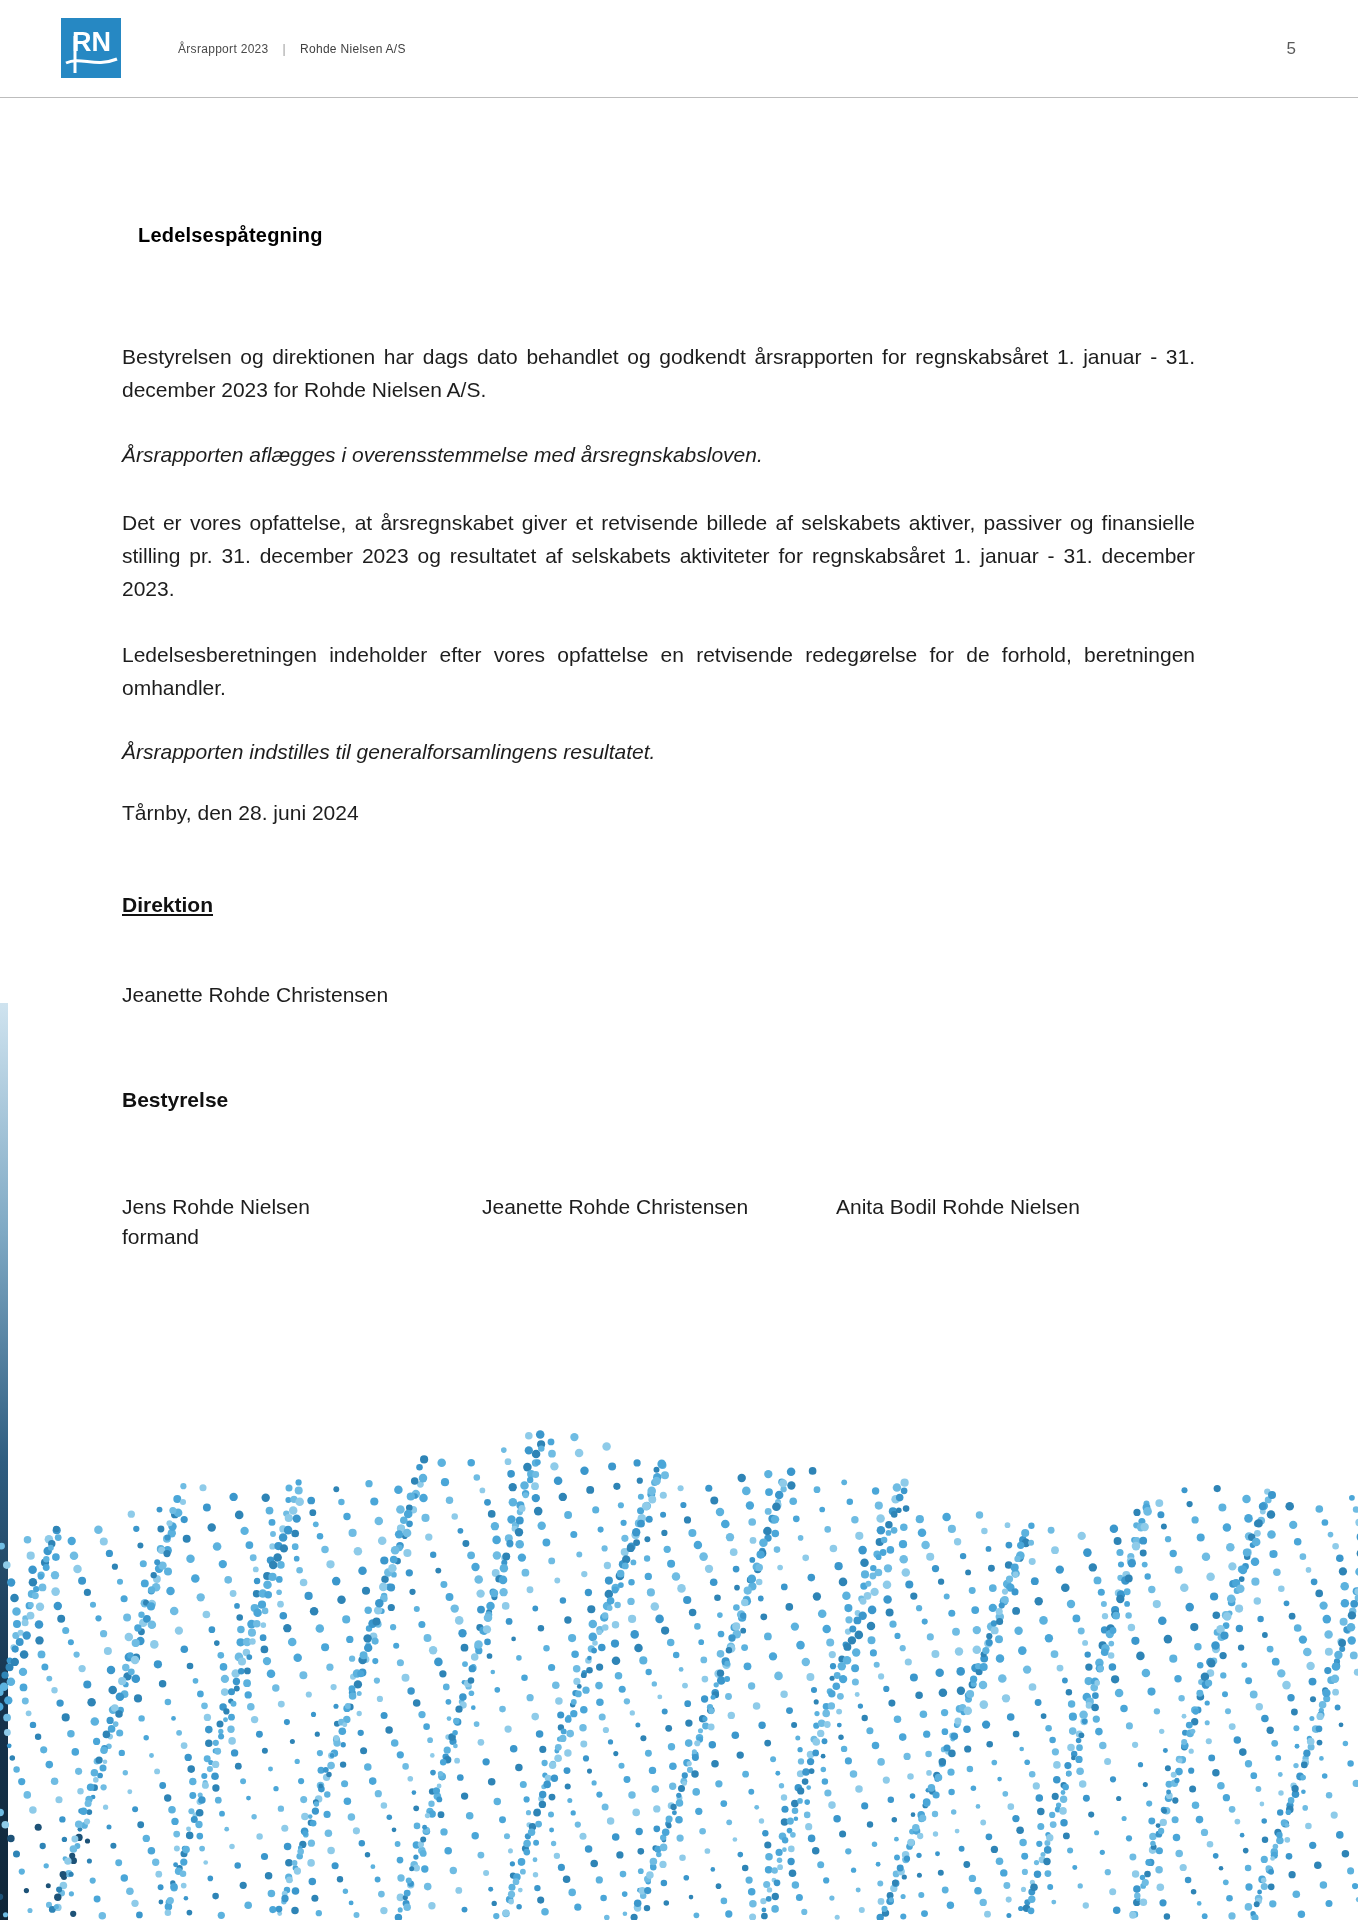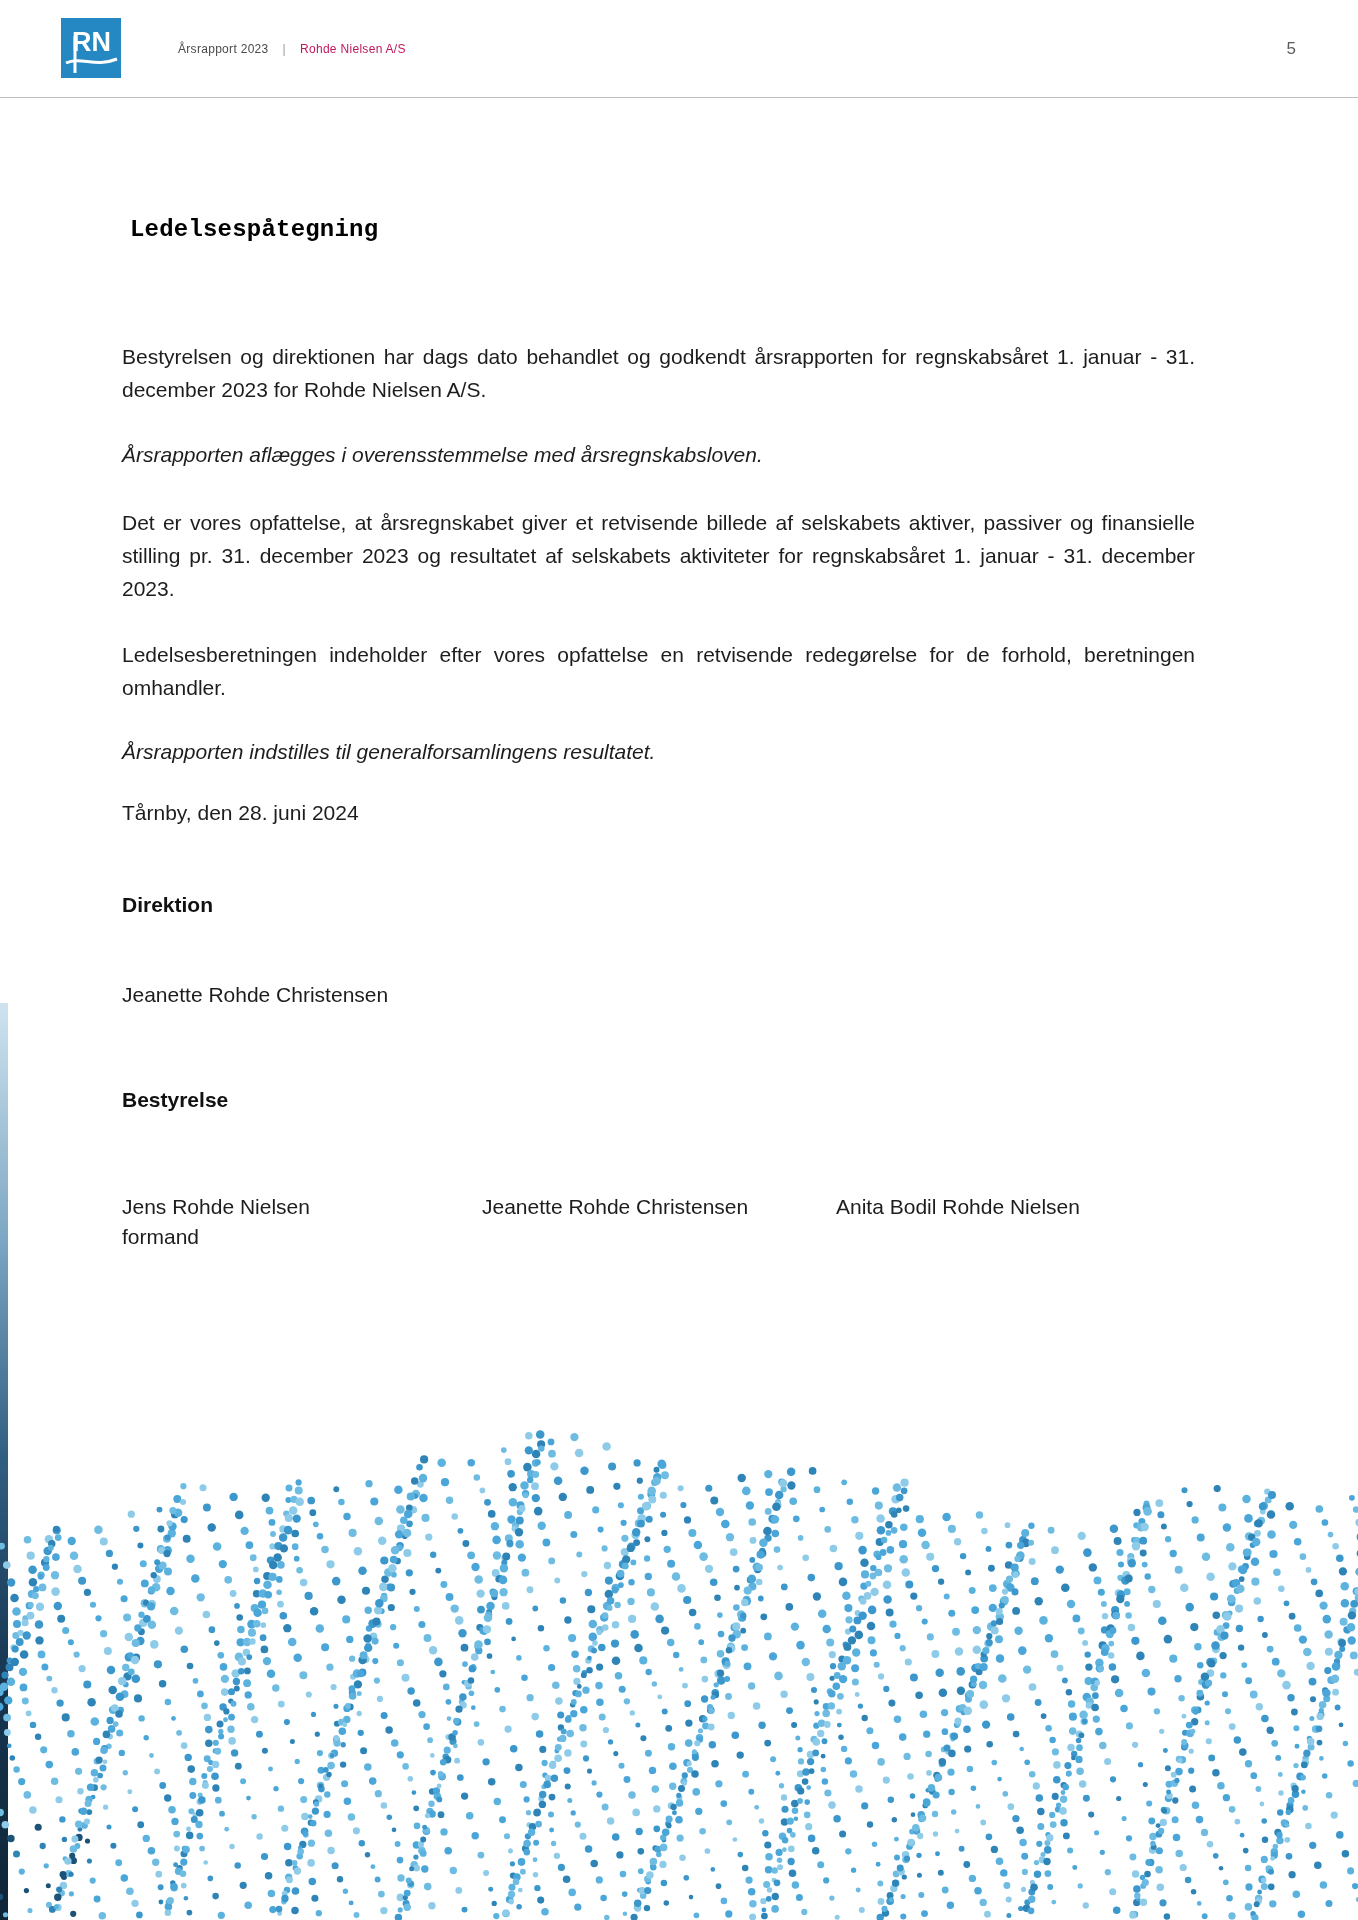--- a/index.html
+++ b/index.html
@@ -12,45 +12,45 @@
   
   .header{position:absolute;left:0;top:0;width:1358px;height:97px;background:#fff;}
   .header-rule{position:absolute;left:0;top:97px;width:1358px;height:1px;background:#bdbdbd;}
   .logo{position:absolute;left:61px;top:18px;width:60px;height:60px;}
   .header-line{
     position:absolute;left:178px;top:0;height:97px;display:flex;align-items:center;
     font-size:12px;letter-spacing:0.3px;
   }
   .report-title{color:#4a4a4a;}
   .header-sep{color:#9a9a9a;margin:0 14px;font-weight:300;}
-  .company-name{color:#be185d;}
+  .company-name{color:#404040;}
   .page-number{
     position:absolute;right:62px;top:0;height:97px;display:flex;align-items:center;
     font-size:17px;color:#5a5a5a;
   }
   .doc-title{
     position:absolute;left:122px;top:208px;
-    font-size:24px;font-weight:bold;color:#000;margin:8px;letter-spacing:0.2px;font-family:Liberation Mono, monospace;
+    font-size:20px;font-weight:bold;color:#000;margin:16px;letter-spacing:0.2px;
   }
   .para{
     position:absolute;left:122px;width:1073px;margin:0;
     font-size:21px;line-height:33px;color:#1d1d1d;text-align:justify;
   }
   .para.single{text-align:left;font-style:italic;}
   .p1{top:340px;}
   .p2{top:438px;}
   .p3{top:506px;}
   .p4{top:638px;}
   .p5{top:735px;}
   .place-date{position:absolute;left:122px;top:801px;font-size:21px;color:#1d1d1d;margin:0;}
   .subhead{
     position:absolute;left:122px;margin:0;
     font-size:21px;font-weight:bold;color:#111;
   }
-  .direktion-h{top:893px;}
+  .direktion-h{top:893px;text-decoration:underline;}
   .direktion-name{position:absolute;left:122px;top:983px;font-size:21px;color:#1d1d1d;margin:0;}
   .bestyrelse-h{top:1088px;}
   .board-row{position:absolute;left:122px;top:1180px;width:1073px;height:70px;margin-top:12px;}
   .board-member{position:absolute;top:0;font-size:21px;color:#1d1d1d;line-height:30px;}
   .bm-0{left:0;}
   .bm-1{left:360px;}
   .bm-2{left:714px;}
   .board-role{display:block;}
   
   .left-bar{position:absolute;left:0;top:1003px;width:8px;height:917px;}

